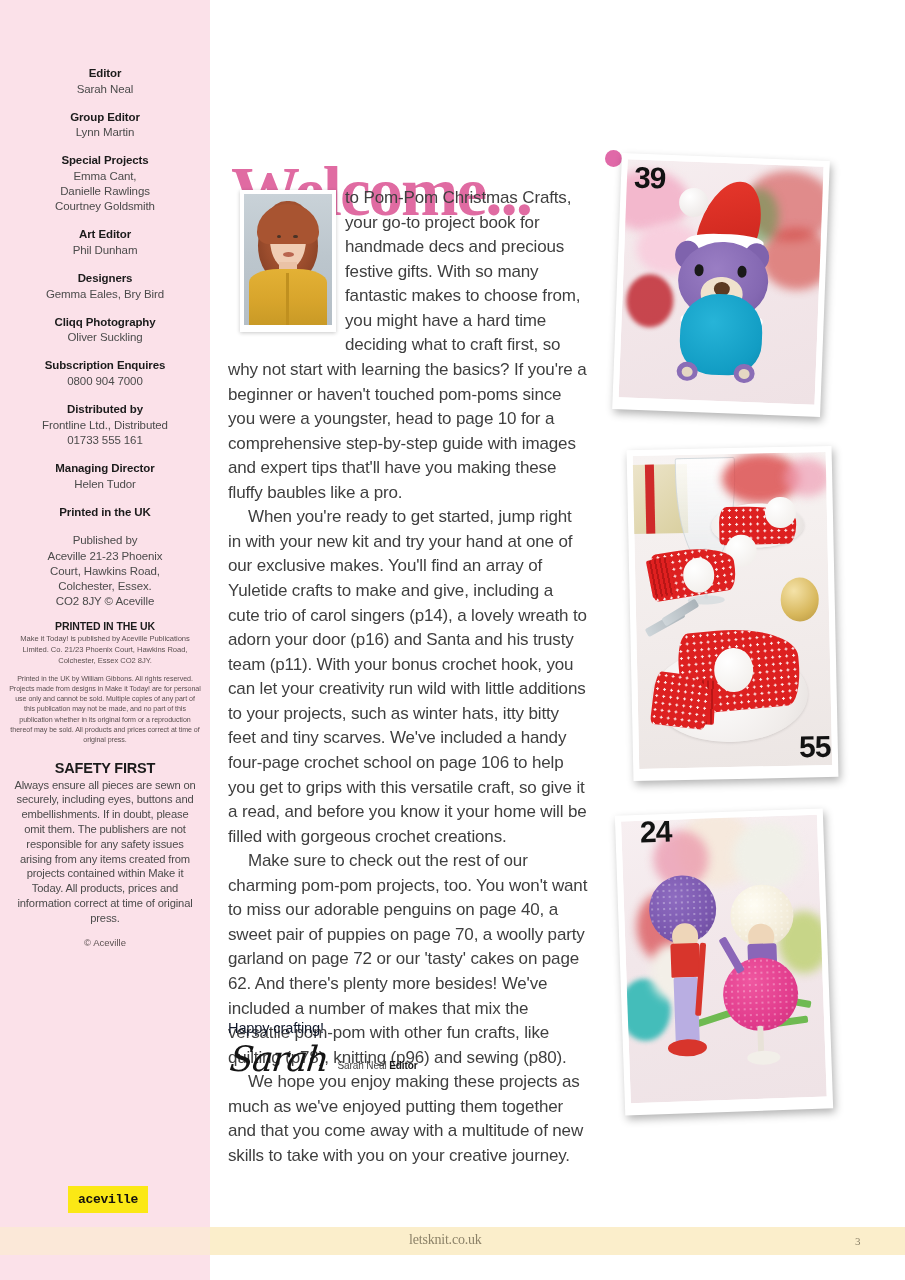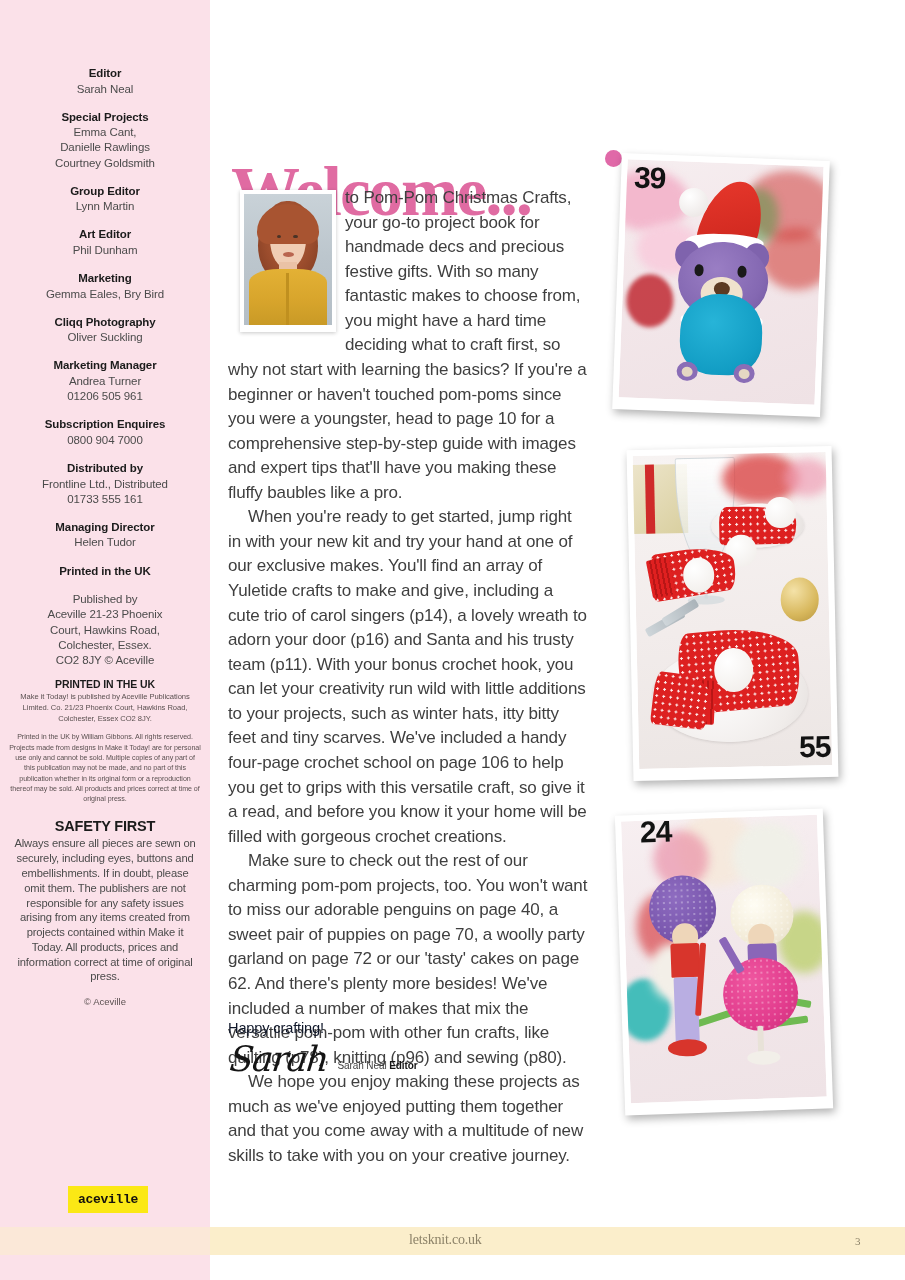--- a/index.html
+++ b/index.html
@@ -247,45 +247,40 @@
 
 <div class="page">
 
   <aside class="sidebar">
     <div class="masthead" id="credits">
         <div class="mh-block">
           <div class="mh-role">Editor</div>
           <div class="mh-name">Sarah Neal</div>
         </div>
         <div class="mh-block">
+          <div class="mh-role">Group Editor</div>
+          <div class="mh-name">Lynn Martin</div>
+        </div>
+        <div class="mh-block">
           <div class="mh-role">Special Projects</div>
           <div class="mh-name">Emma Cant,</div>
           <div class="mh-name">Danielle Rawlings</div>
           <div class="mh-name">Courtney Goldsmith</div>
         </div>
         <div class="mh-block">
-          <div class="mh-role">Group Editor</div>
-          <div class="mh-name">Lynn Martin</div>
-        </div>
-        <div class="mh-block">
           <div class="mh-role">Art Editor</div>
           <div class="mh-name">Phil Dunham</div>
         </div>
         <div class="mh-block">
-          <div class="mh-role">Marketing</div>
+          <div class="mh-role">Designers</div>
           <div class="mh-name">Gemma Eales, Bry Bird</div>
         </div>
         <div class="mh-block">
           <div class="mh-role">Cliqq Photography</div>
           <div class="mh-name">Oliver Suckling</div>
-        </div>
-        <div class="mh-block">
-          <div class="mh-role">Marketing Manager</div>
-          <div class="mh-name">Andrea Turner</div>
-          <div class="mh-name">01206 505 961</div>
         </div>
         <div class="mh-block">
           <div class="mh-role">Subscription Enquires</div>
           <div class="mh-name">0800 904 7000</div>
         </div>
         <div class="mh-block">
           <div class="mh-role">Distributed by</div>
           <div class="mh-name">Frontline Ltd., Distributed</div>
           <div class="mh-name">01733 555 161</div>
         </div>

